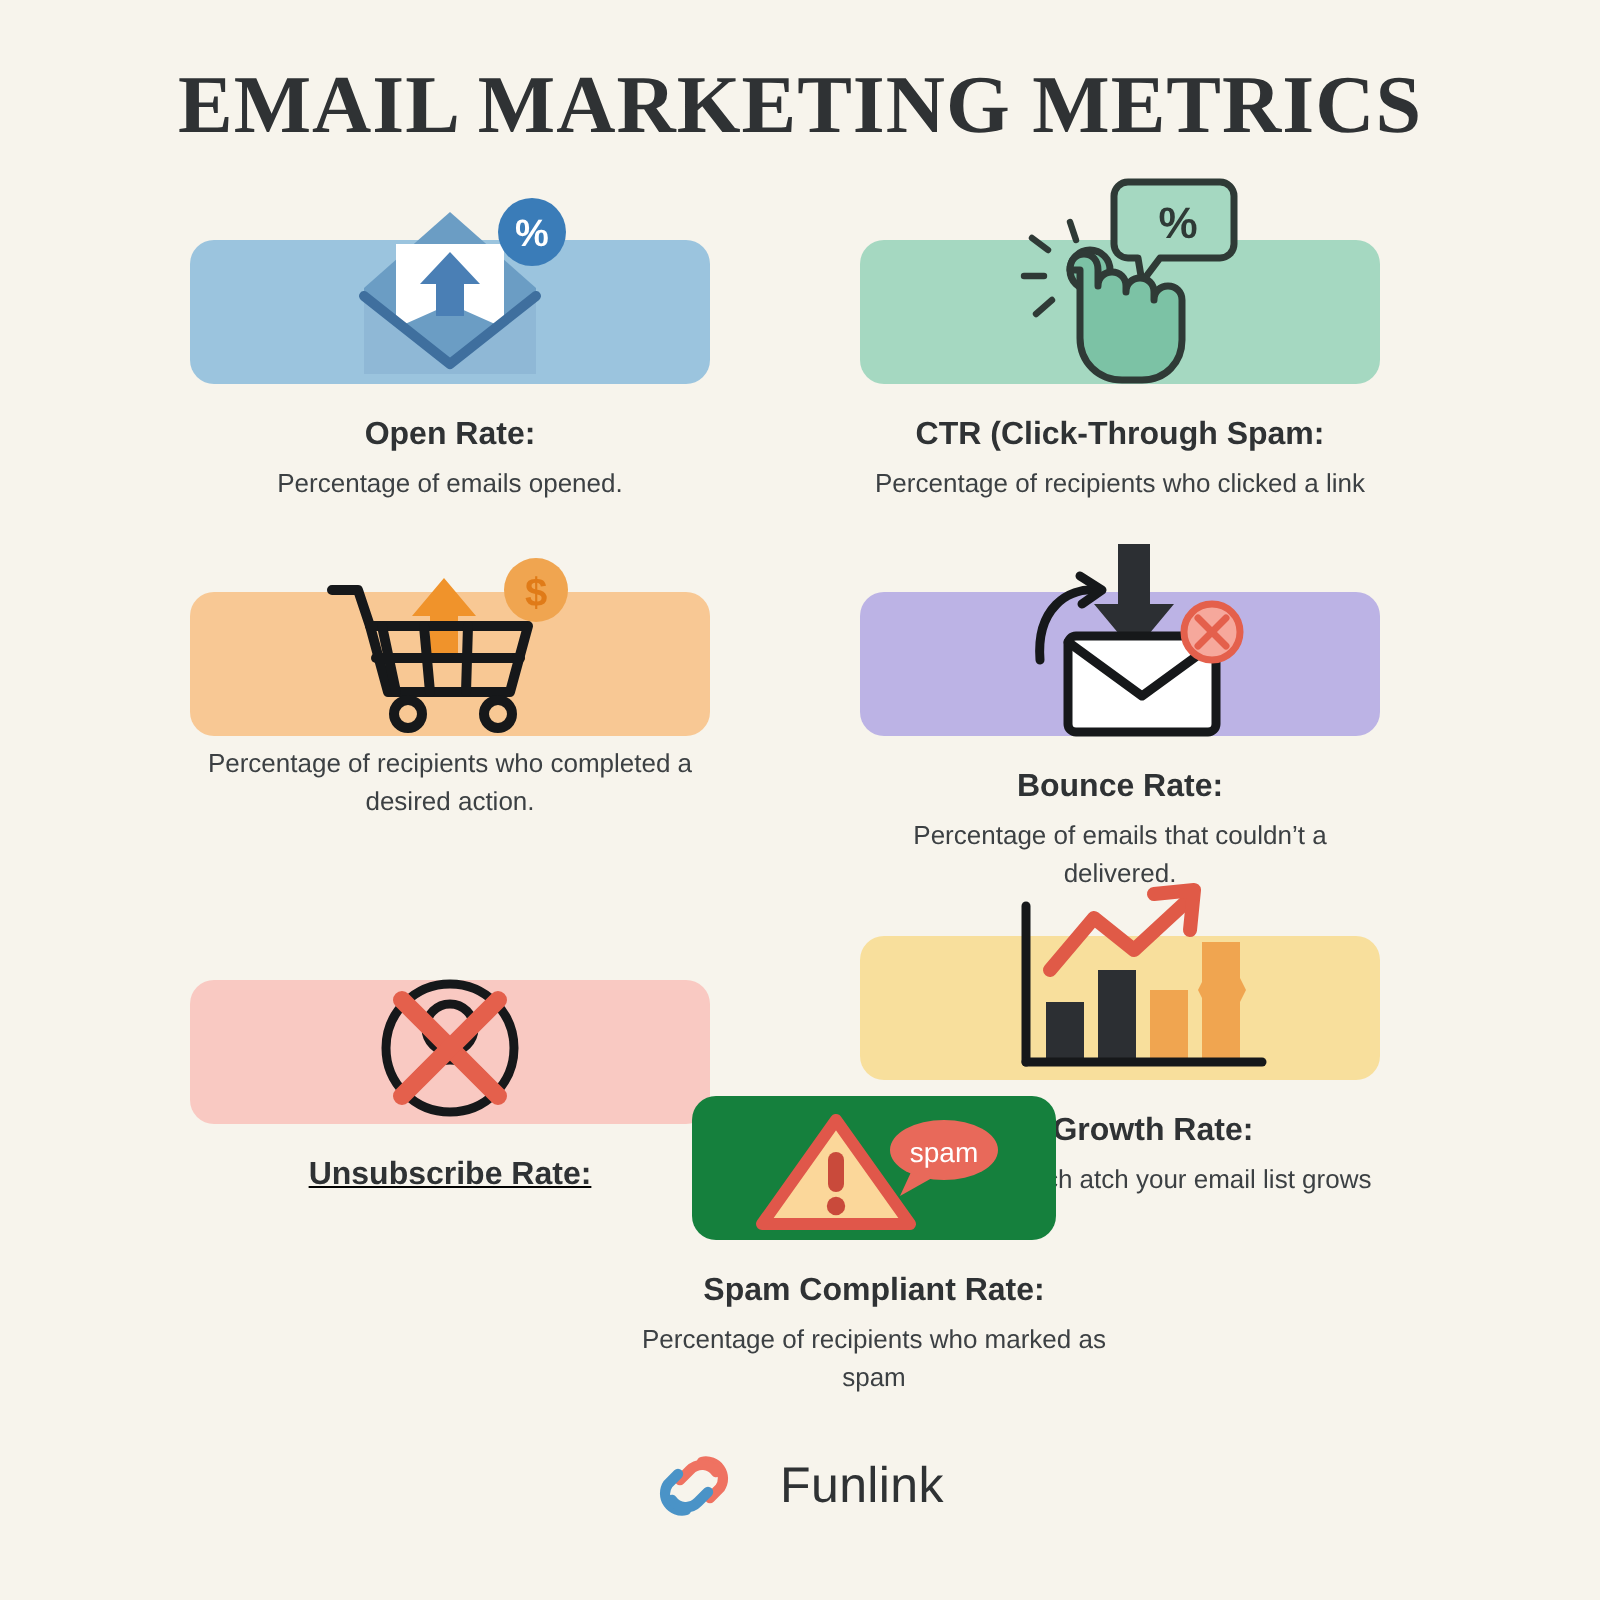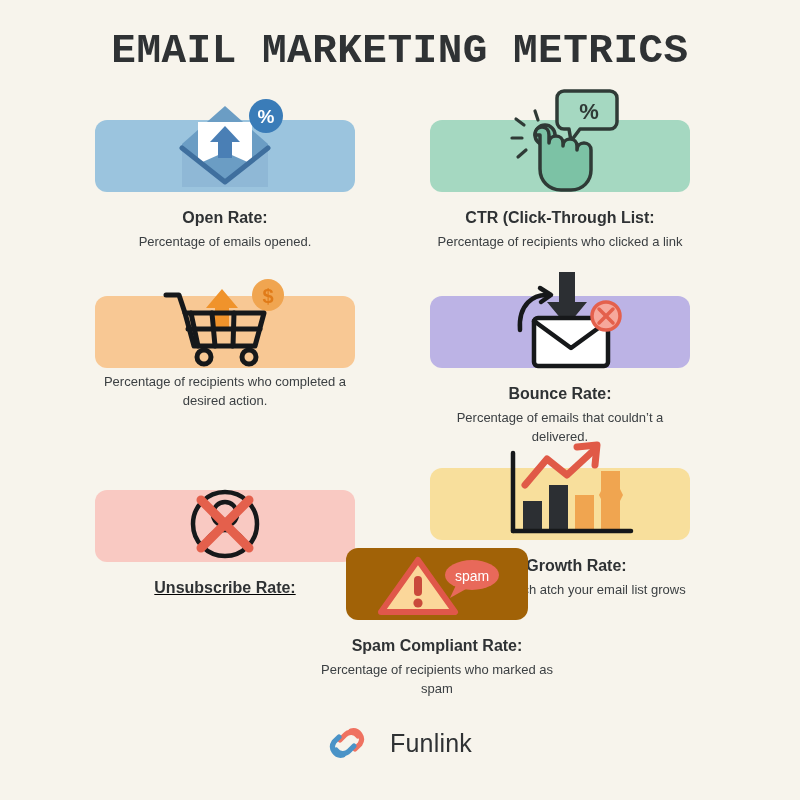--- a/index.html
+++ b/index.html
@@ -26,21 +26,21 @@
   .title {
     position: absolute;
     top: 28px;
     left: 0;
     width: 800px;
     text-align: center;
     font-size: 41px;
     font-weight: bold;
     letter-spacing: 0.5px;
     color: #2f3234;
-    font-family: Liberation Mono, monospace;
+    font-family: Liberation Serif, serif;
   }
 
   
   .metric {
     position: absolute;
     width: 260px;
   }
   .metric .art {
     position: relative;
     width: 260px;
@@ -77,21 +77,21 @@
   #card-spam { width: 260px; }
   #card-spam .spam-inner { width: 182px; margin-left: 39px; }
 
   
   .fill-blue   { background: #9bc4de; }
   .fill-green  { background: #a5d8c1; }
   .fill-orange { background: #f8c894; }
   .fill-purple { background: #bcb3e5; }
   .fill-pink   { background: #f9c9c2; }
   .fill-yellow { background: #f8df9c; }
-  .fill-salmon { background: #a16207; text-align: right; }
+  .fill-salmon { background: #15803d; text-align: right; }
 
   .art svg {
     position: absolute;
     left: 50%;
     transform: translateX(-50%);
     bottom: 0;
     overflow: visible;
   }
 
   
@@ -152,21 +152,21 @@
           <line x1="32" y1="51" x2="22" y2="51"></line>
           <line x1="36" y1="63" x2="28" y2="70"></line>
           <line x1="48" y1="33" x2="45" y2="24"></line>
         </g>
 
         <circle cx="55" cy="48" r="10" fill="#7cc2a5" stroke="#2f3a36" stroke-width="3.5"></circle>
 
         <path d="M50 48 v34 c0 12 9 21 21 21 h10 c12 0 20 -9 20 -20 v-20 c0 -4 -3 -7 -7 -7 -4 0 -7 3 -7 7 v-4 c0 -4 -3 -7 -7 -7 -4 0 -7 3 -7 7 v-3 c0 -4 -3 -7 -7 -7 -4 0 -7 3 -7 7 v-8 c0 -5 -3 -8 -7 -8 -4 0 -7 3 -7 8 z" fill="#7cc2a5" stroke="#2f3a36" stroke-width="3.5" stroke-linejoin="round"></path>
       </svg>
     </div>
-    <div class="label">CTR (Click-Through List:</div>
+    <div class="label">CTR (Click-Through Spam:</div>
     <div class="desc">Percentage of recipients who clicked a link</div>
   </div>
 
   <div class="metric" id="card-conversion">
     <div class="art fill-orange">
       <svg width="150" height="95" viewBox="0 0 150 95">
 
         <path d="M72 16 L88 35 L79 35 L79 56 L65 56 L65 35 L56 35 Z" fill="#f0932b"></path>
 
         <circle cx="118" cy="22" r="16" fill="#f0a550"></circle>

